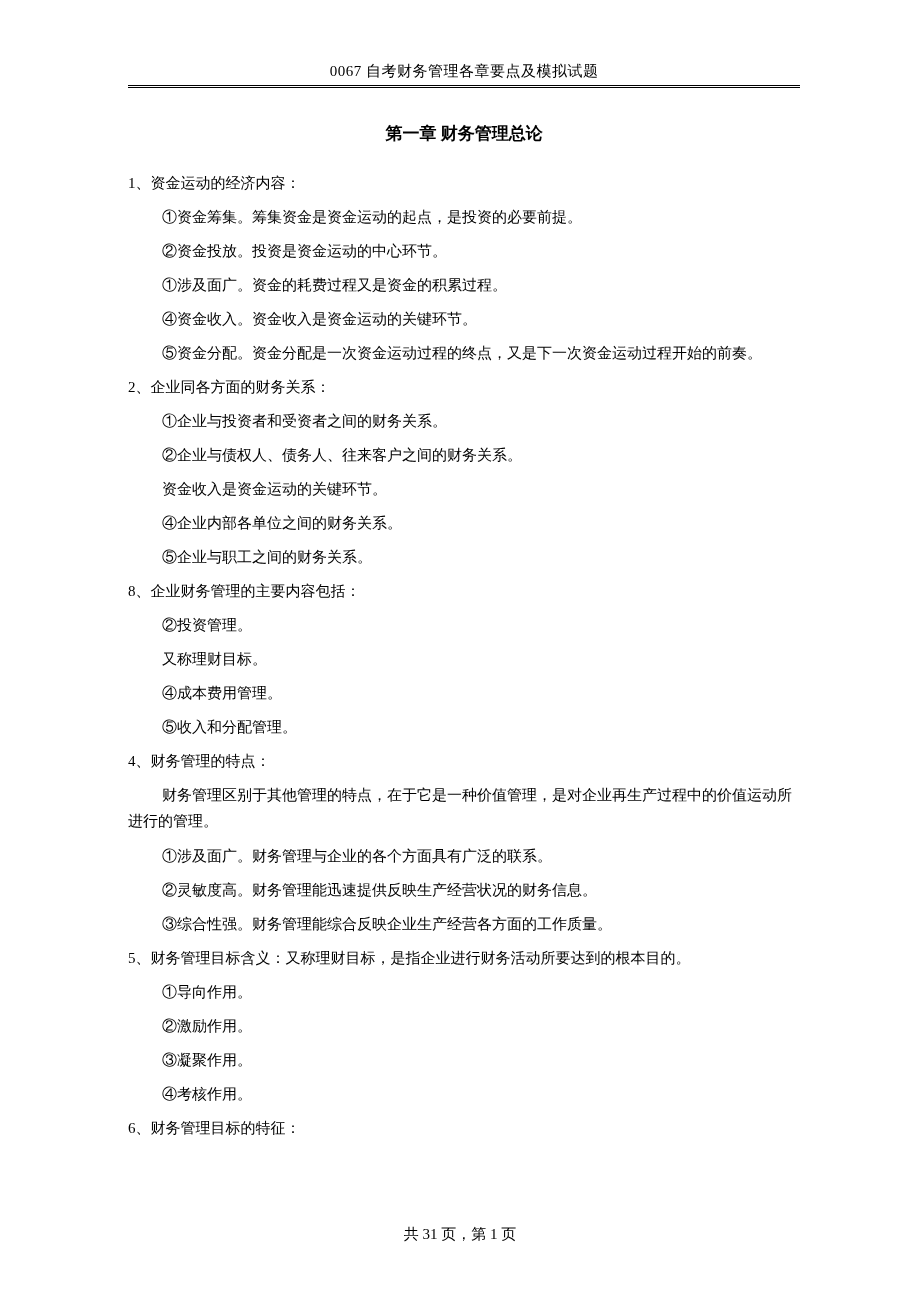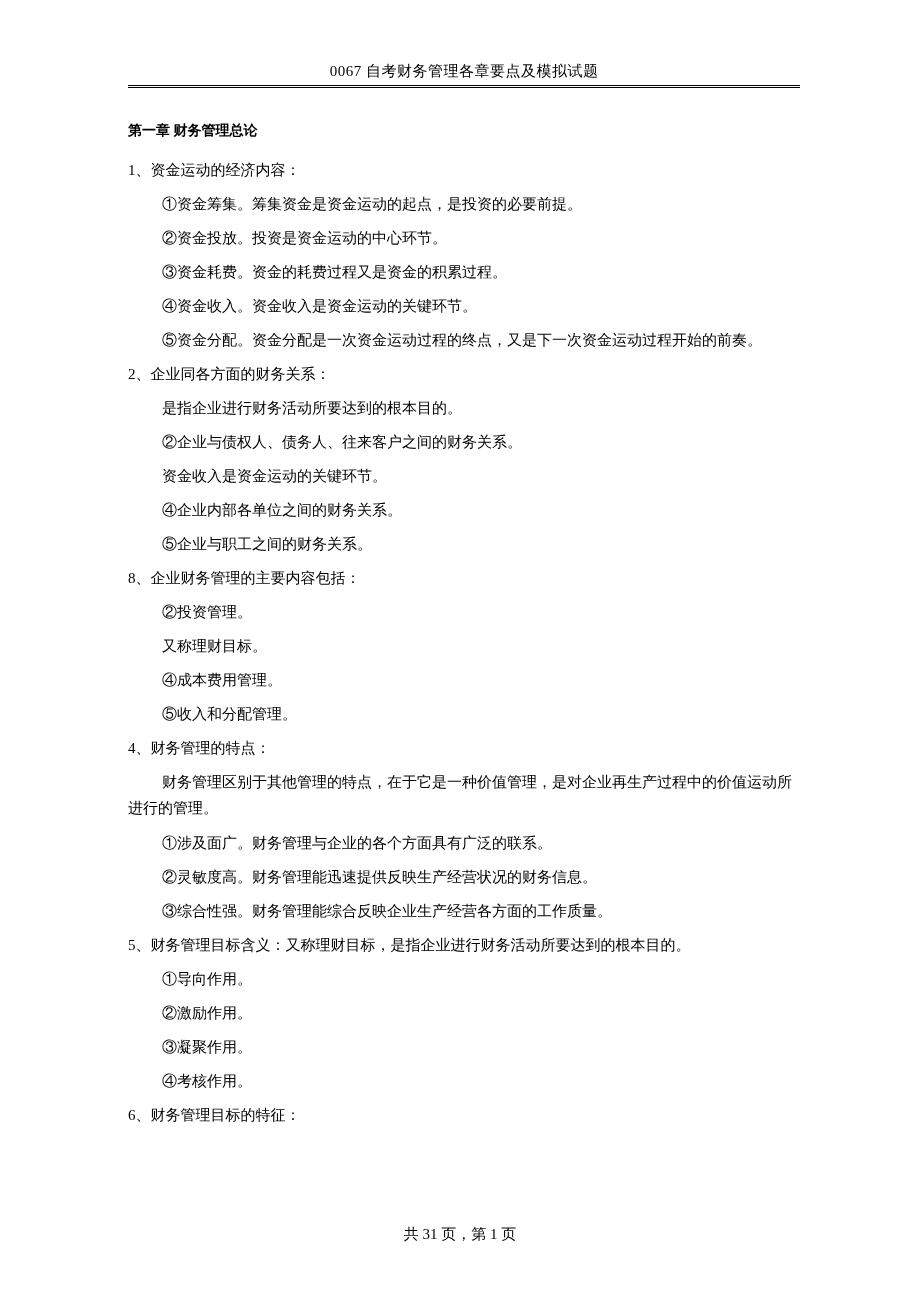--- a/index.html
+++ b/index.html
@@ -27,24 +27,25 @@
     border: none;
     border-top: 1.5px solid #000;
     margin: 2px 0 0 0;
   }
   .hr-thin {
     border: none;
     border-top: 0.5px solid #000;
     margin: 1px 0 0 0;
   }
   .chapter-title {
+    text-align: center;
     font-weight: bold;
-    font-size: 14px;
+    font-size: 17px;
     margin-top: 34px;
-    margin-bottom: 18px;
+    margin-bottom: 26px;
   }
   .lvl1 {
     font-size: 15px;
     margin: 10px 0 10px 0;
     line-height: 1.6;
   }
   .lvl2 {
     font-size: 15px;
     margin: 10px 0 10px 34px;
     line-height: 1.6;
@@ -72,26 +73,26 @@
 
   <div class="header">0067 自考财务管理各章要点及模拟试题</div>
   <hr class="hr-double">
   <hr class="hr-thin">
 
   <div class="chapter-title">第一章  财务管理总论</div>
 
   <div class="lvl1">1、资金运动的经济内容：</div>
   <div class="lvl2">①资金筹集。筹集资金是资金运动的起点，是投资的必要前提。</div>
   <div class="lvl2">②资金投放。投资是资金运动的中心环节。</div>
-  <div class="lvl2">③资金耗费。资金的耗费过程又是资金的积累过程。</div>
+  <div class="lvl2">①涉及面广。资金的耗费过程又是资金的积累过程。</div>
   <div class="lvl2">④资金收入。资金收入是资金运动的关键环节。</div>
   <div class="lvl2">⑤资金分配。资金分配是一次资金运动过程的终点，又是下一次资金运动过程开始的前奏。</div>
 
   <div class="lvl1">2、企业同各方面的财务关系：</div>
-  <div class="lvl2">是指企业进行财务活动所要达到的根本目的。</div>
+  <div class="lvl2">①企业与投资者和受资者之间的财务关系。</div>
   <div class="lvl2">②企业与债权人、债务人、往来客户之间的财务关系。</div>
   <div class="lvl2">资金收入是资金运动的关键环节。</div>
   <div class="lvl2">④企业内部各单位之间的财务关系。</div>
   <div class="lvl2">⑤企业与职工之间的财务关系。</div>
 
   <div class="lvl1">8、企业财务管理的主要内容包括：</div>
   <div class="lvl2">②投资管理。</div>
   <div class="lvl2">又称理财目标。</div>
   <div class="lvl2">④成本费用管理。</div>
   <div class="lvl2">⑤收入和分配管理。</div>

